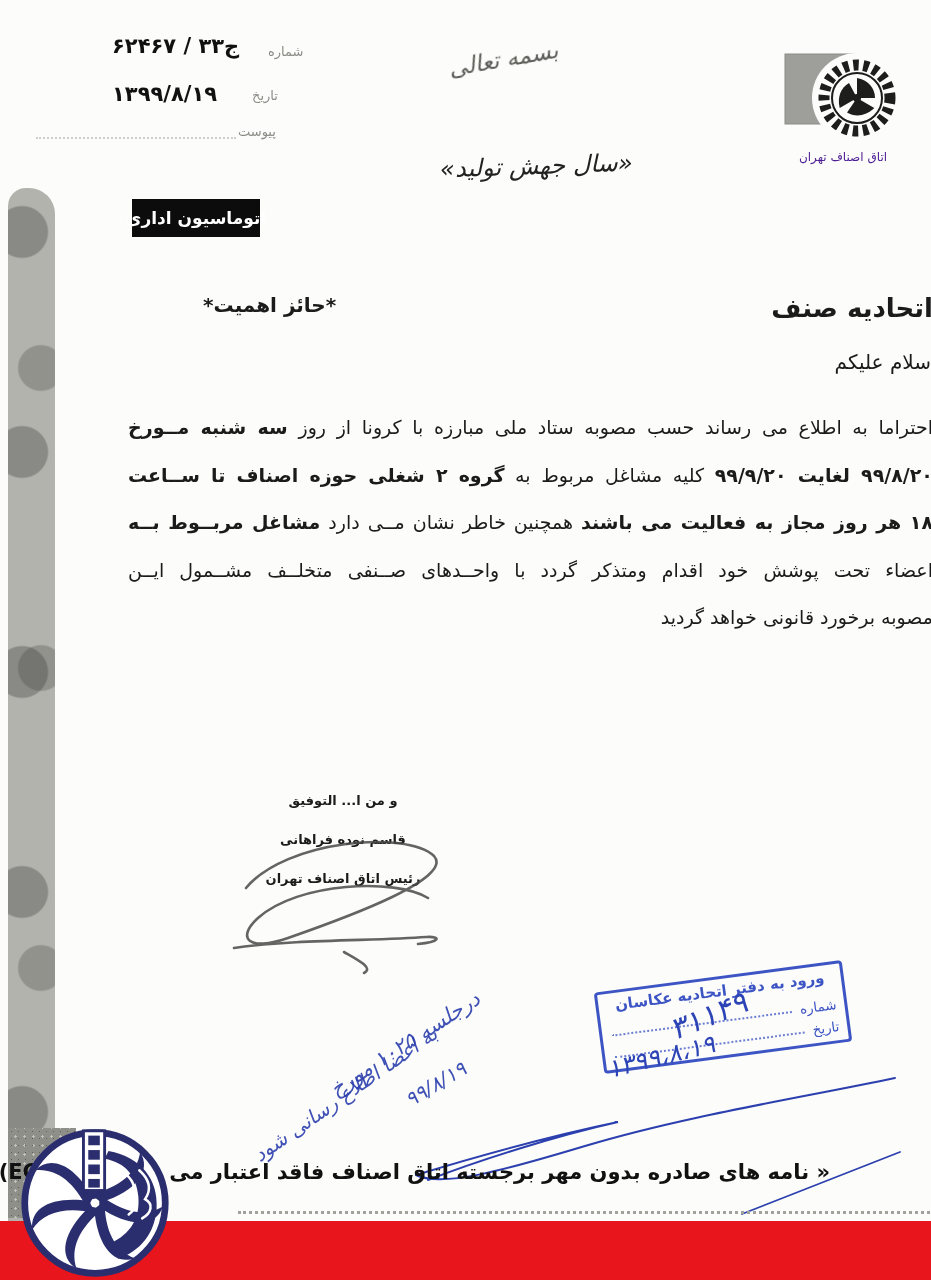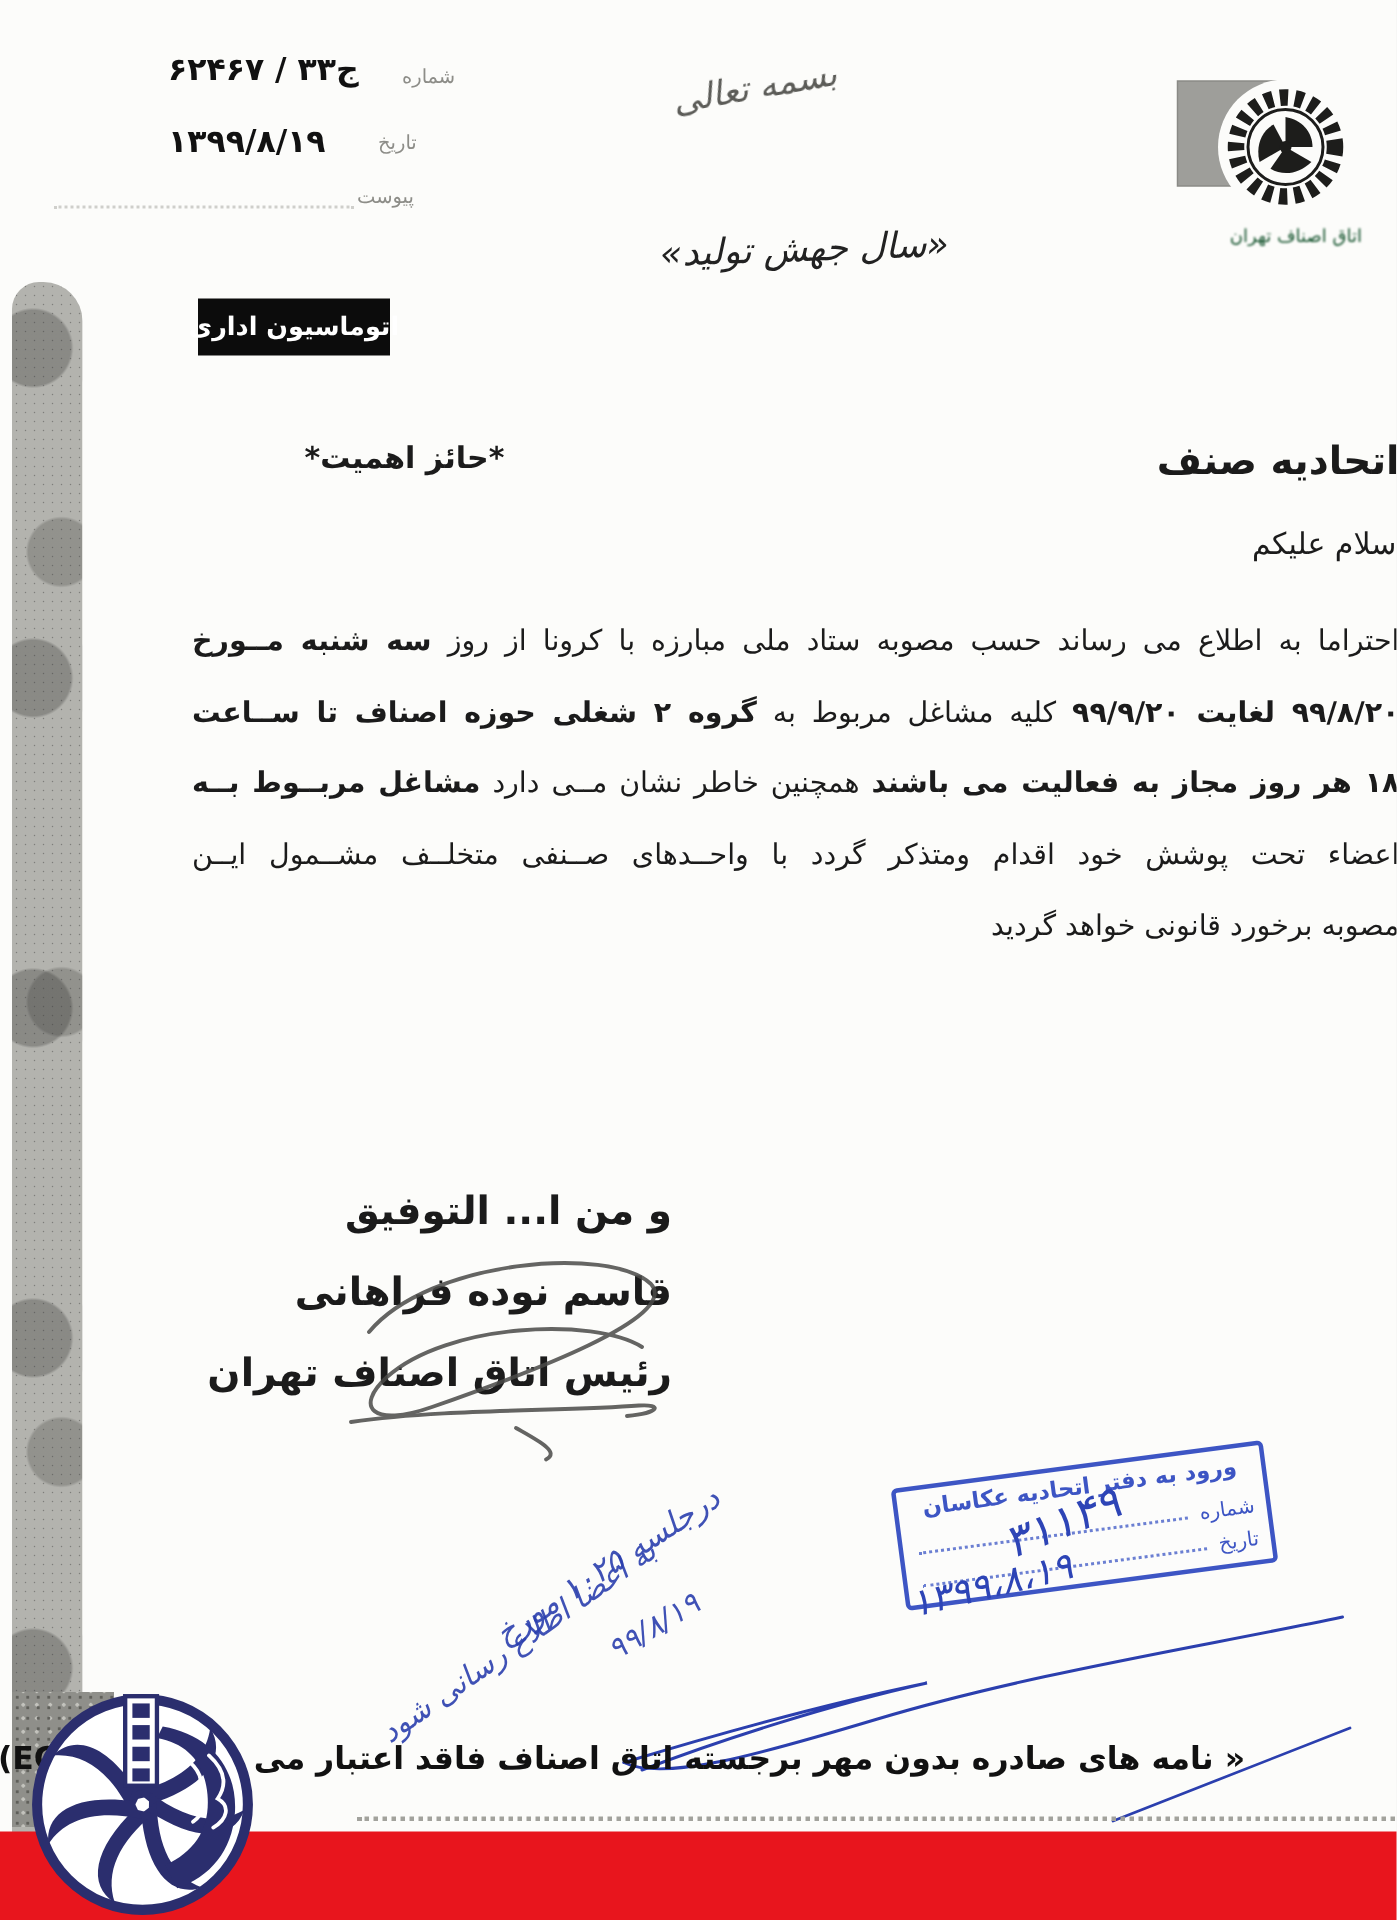--- a/index.html
+++ b/index.html
@@ -43,22 +43,22 @@
   .bismillah{
     position:absolute;left:448px;top:46px;font-size:23px;color:#5c5c58;
     font-style:italic;transform:rotate(-10deg);filter:blur(.35px);white-space:nowrap;
   }
   .slogan{
     position:absolute;left:440px;top:152px;font-size:24px;color:#222;
     font-style:italic;transform:rotate(-2deg);white-space:nowrap;
   }
   .org-logo{position:absolute;left:783px;top:48px;width:122px;height:104px;}
   .org-logo-caption{
-    position:absolute;left:778px;top:150px;width:130px;
-    font-size:12px;color:#14532d;filter:blur(.7px);white-space:nowrap;
+    position:absolute;left:778px;top:150px;width:130px;text-align:center;
+    font-size:12px;color:#4c1d95;filter:blur(.7px);white-space:nowrap;
   }
   .automation-badge{
     position:absolute;left:132px;top:199px;width:128px;height:38px;
     background:#0c0c0c;color:#fff;font-weight:700;font-size:17px;
     display:flex;align-items:center;justify-content:center;white-space:nowrap;
   }
   
   .recipient{position:absolute;right:38px;top:293px;font-weight:700;font-size:26px;}
   .importance{position:absolute;left:203px;top:293px;font-weight:700;font-size:20px;}
   .salutation{position:absolute;right:40px;top:350px;font-size:20px;}
@@ -70,21 +70,21 @@
   .body-line{
     text-align:justify;line-height:47.5px;height:47.5px;overflow:visible;
   }
   .body-line::after{content:"";display:inline-block;width:100%;height:0;}
   .body-line.last{text-align:right;}
   .body-line.last::after{content:none;}
   .b{font-weight:700;}
   
   .signature-block{
     position:absolute;left:238px;top:793px;width:210px;text-align:center;
-    font-weight:700;font-size:26px;
+    font-weight:700;font-size:13px;
   }
   .signature-block div{margin-bottom:24px;white-space:nowrap;}
   .sig-scribble{position:absolute;left:226px;top:818px;pointer-events:none;}
   
   .hw{position:absolute;color:#2b3fae;font-size:21px;font-style:italic;
       letter-spacing:1px;white-space:nowrap;opacity:.9;}
   .hw-1{left:318px;top:1032px;transform:rotate(-33deg);}
   .hw-2{left:402px;top:1072px;transform:rotate(-31deg);font-size:20px;}
   .hw-3{left:236px;top:1082px;transform:rotate(-35deg);font-size:20px;}
   .hw-swoosh{position:absolute;left:380px;top:1040px;pointer-events:none;}

